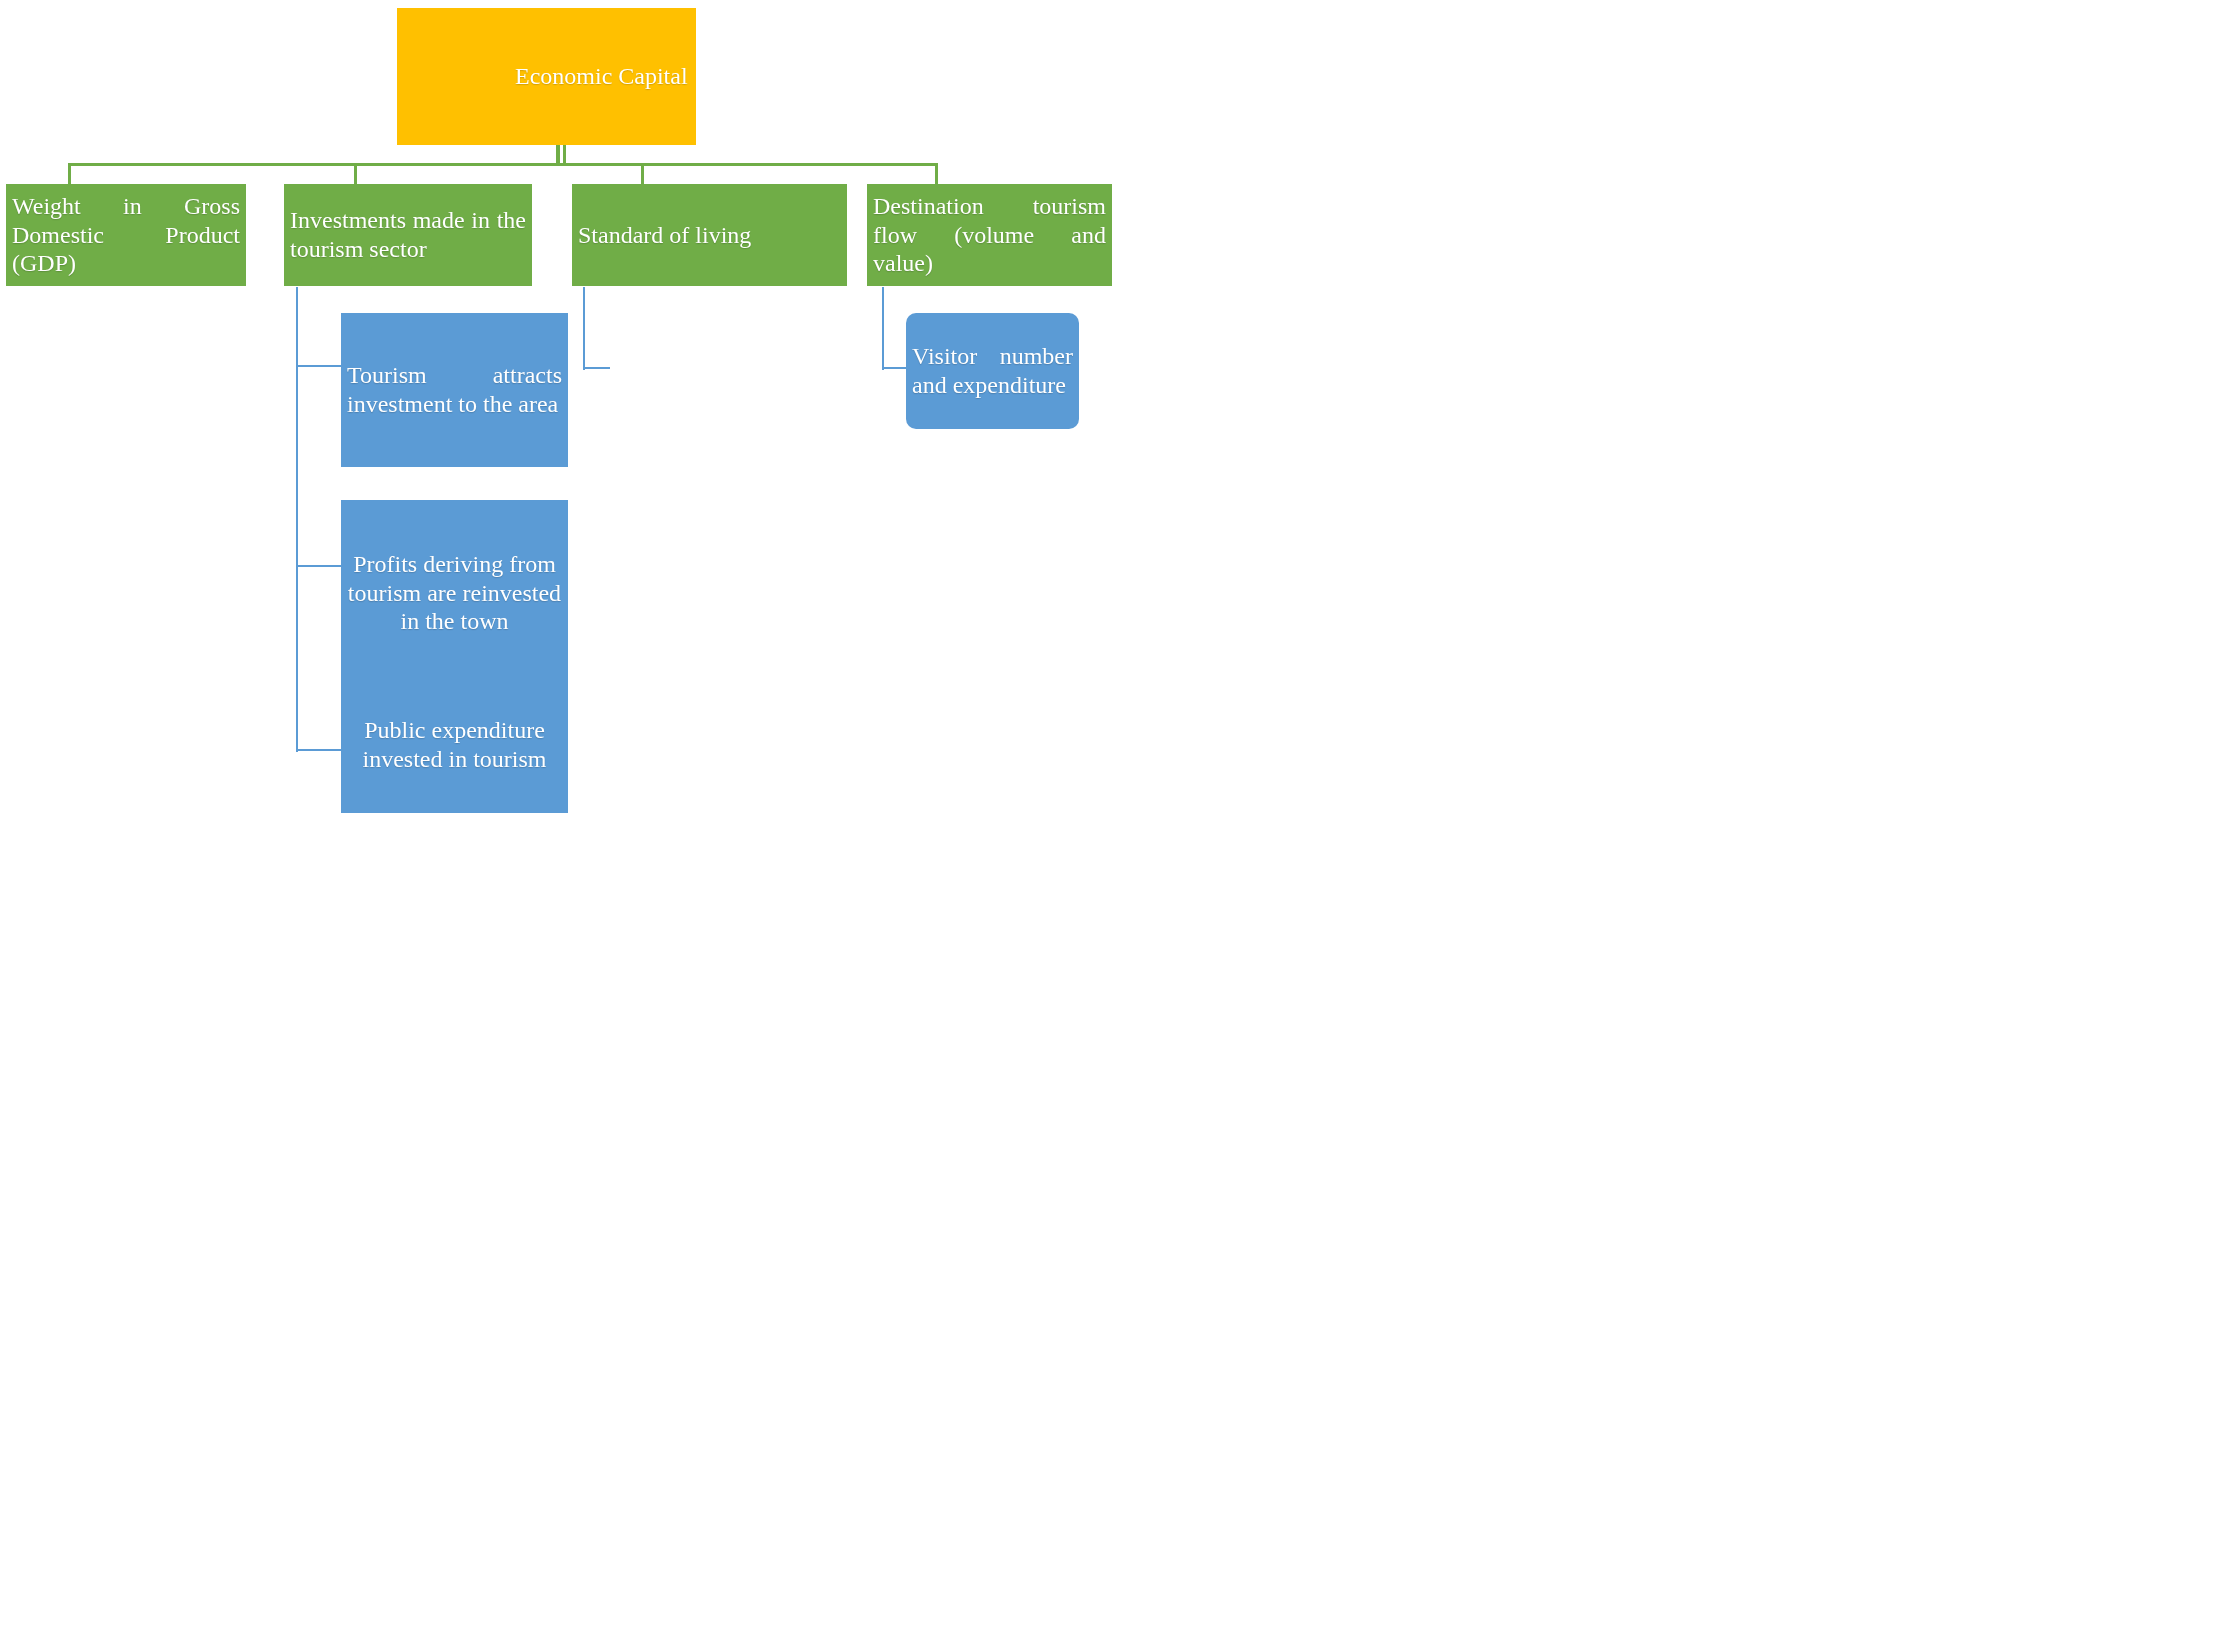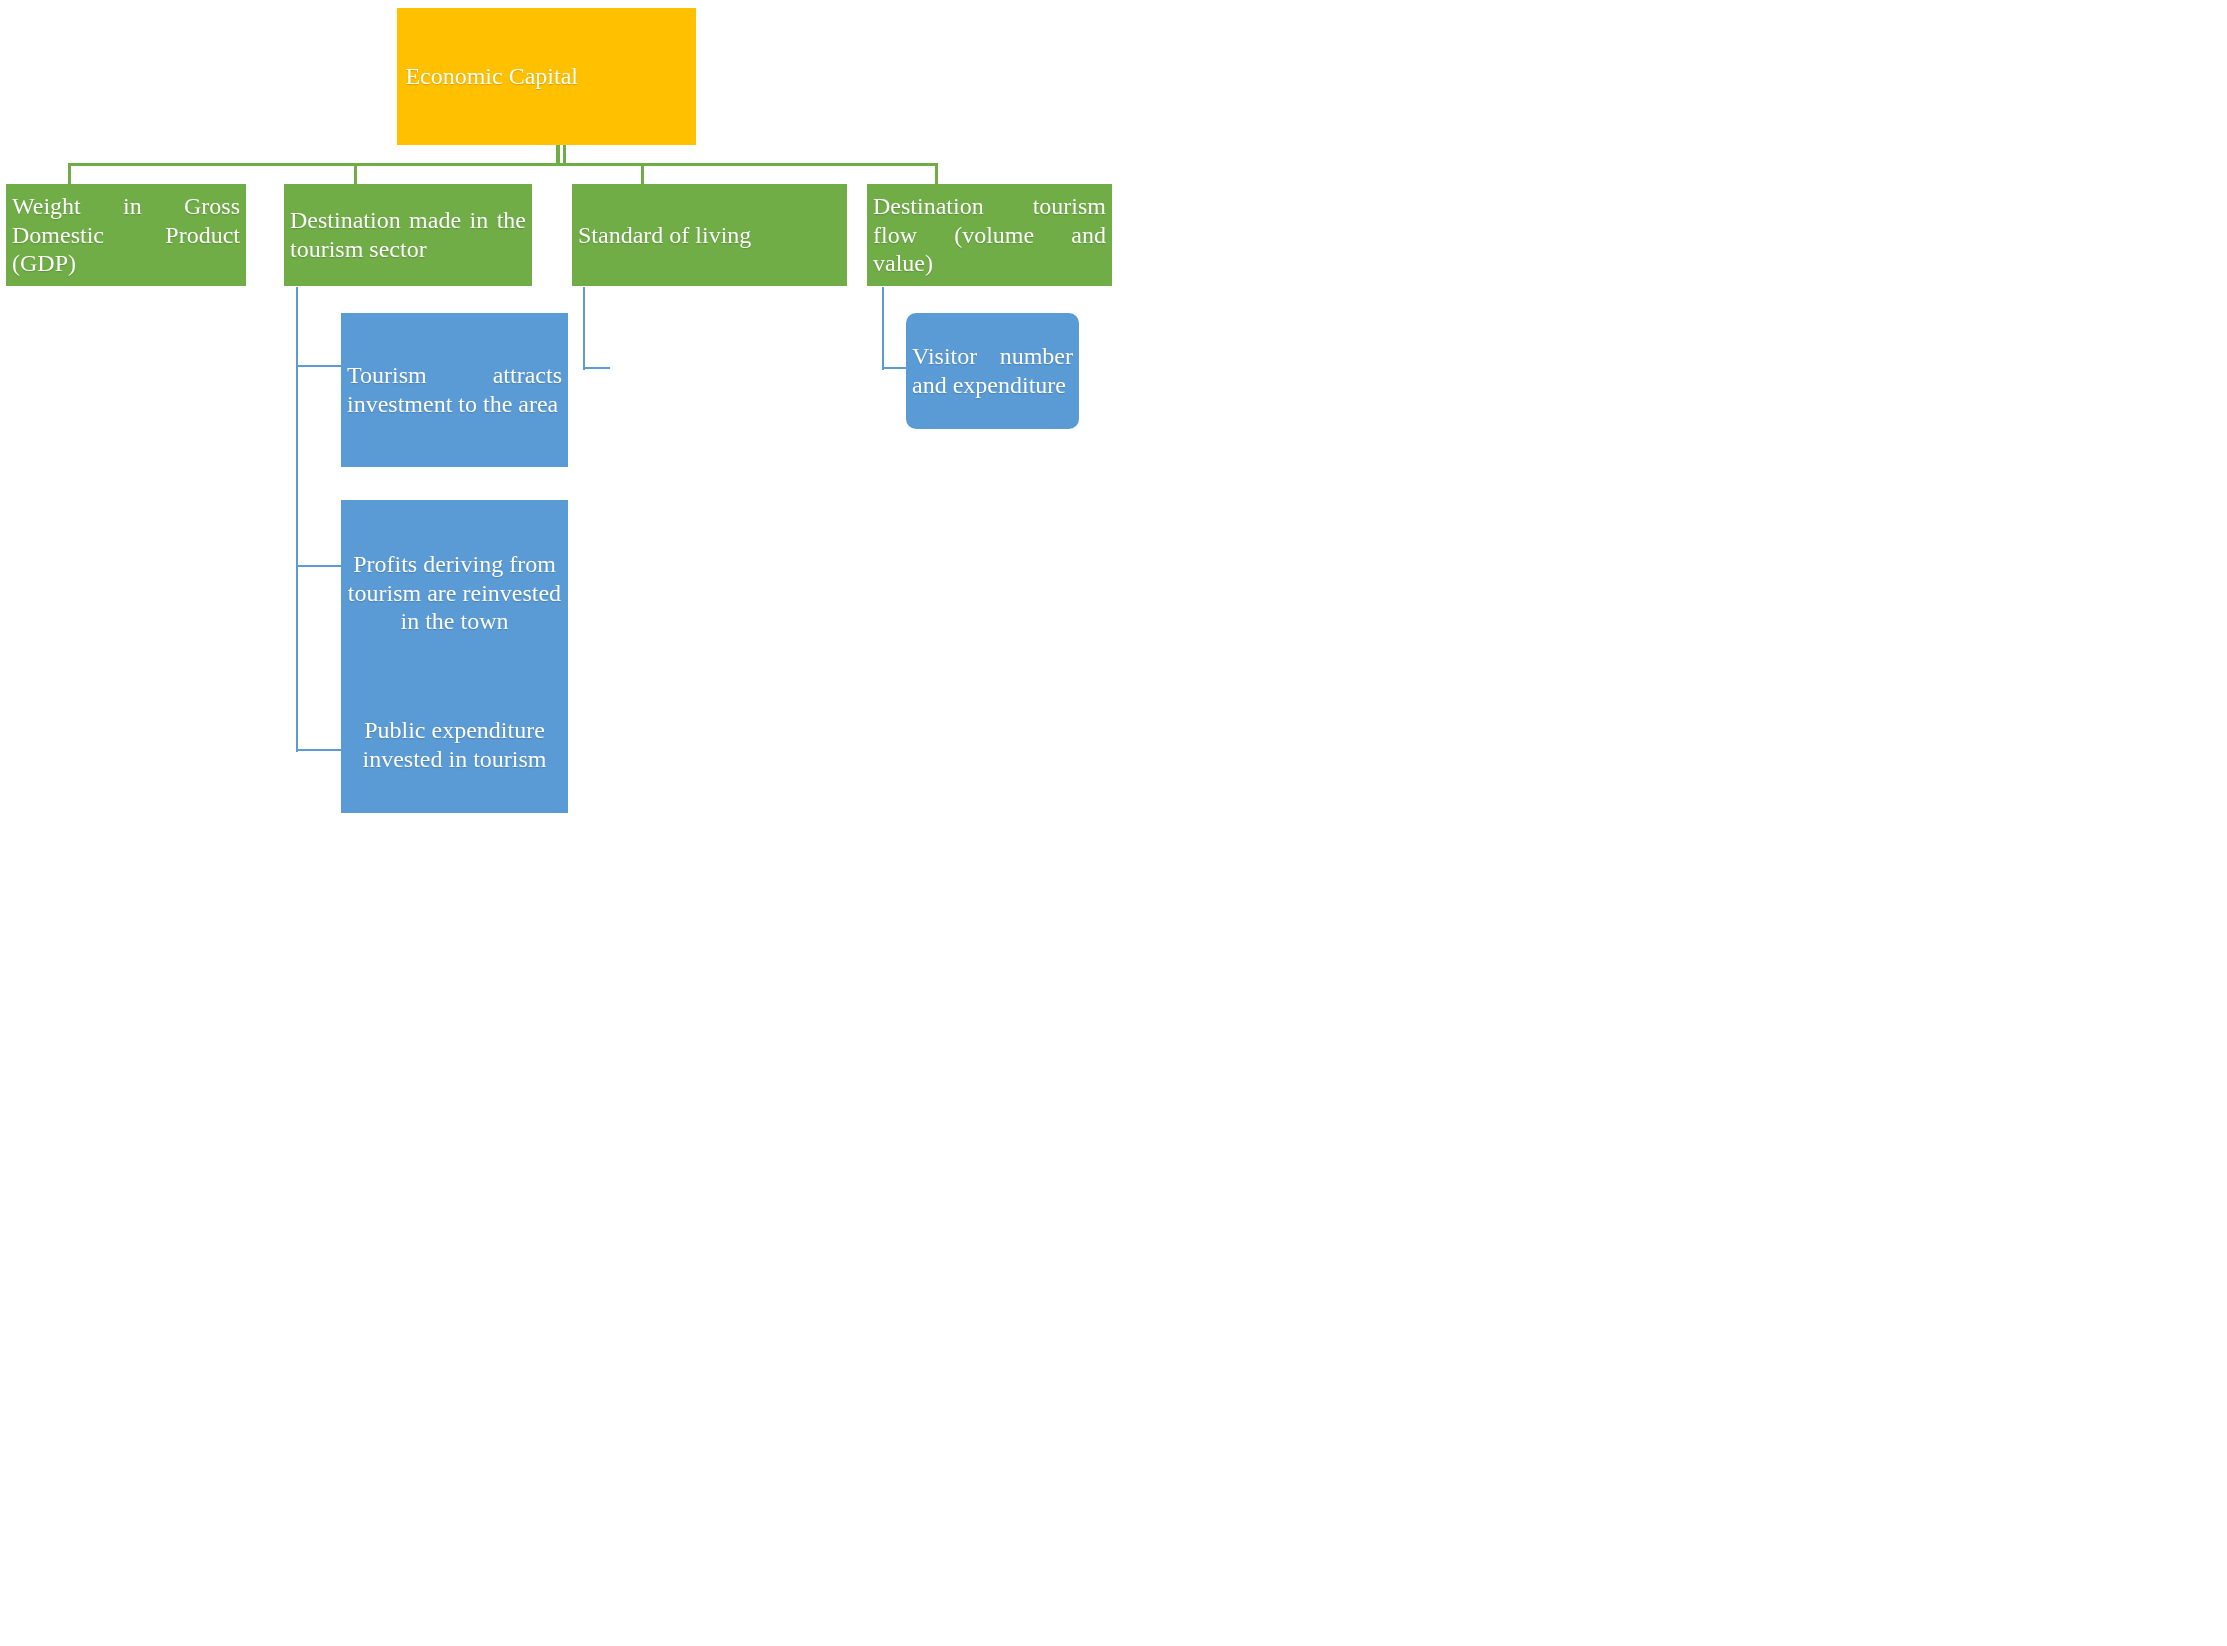--- a/index.html
+++ b/index.html
@@ -35,21 +35,21 @@
   .root  { background: var(--color-root, #FFC000); }
   .green { background: var(--color-branch, #70AD47); }
   .blue  { background: var(--color-leaf, #5B9BD5); }
 
   .conn { position: absolute; }
   .conn.g { background: var(--color-connector_green, #70AD47); }
   .conn.b { background: var(--color-connector_blue, #5B9BD5); }
 
   
   #root-node   { left: 397px; top: 8.4px;  width: 299px; height: 137px; padding: 4.8px 8.4px; }
-  #root-node .txt { text-align: left; }
+  #root-node .txt { text-align: right; }
   #trunk-line-left  { left: 556px; top: 145px; width: 3.6px; height: 18.5px; }
   #trunk-line-right { left: 563px; top: 145px; width: 3px; height: 18.5px; }
   #header-rail      { left: 68px; top: 163px; width: 870px; height: 3px; }
   #drop-gdp         { left: 68px;  top: 166px; width: 3px; height: 18.5px; }
   #drop-investments { left: 354px;  top: 166px; width: 3px; height: 18.5px; }
   #drop-standard    { left: 641px; top: 166px; width: 3px; height: 18.5px; }
   #drop-destination { left: 935px; top: 166px; width: 3px; height: 18.5px; }
 
   
   #branch-gdp         { left: 6px;   top: 184px; width: 240px; height: 102px; padding: 3.6px 6px; }
@@ -88,21 +88,21 @@
   <div class="conn g" id="header-rail"></div>
   <div class="conn g" id="drop-gdp"></div>
   <div class="conn g" id="drop-investments"></div>
   <div class="conn g" id="drop-standard"></div>
   <div class="conn g" id="drop-destination"></div>
 
   <div class="node green" id="branch-gdp">
     <span class="txt">Weight in Gross Domestic Product (GDP)</span>
   </div>
   <div class="node green" id="branch-investments">
-    <span class="txt">Destination made in the tourism sector</span>
+    <span class="txt">Investments made in the tourism sector</span>
   </div>
   <div class="node green" id="branch-standard">
     <span class="txt">Standard of living</span>
   </div>
   <div class="node green" id="branch-destination">
     <span class="txt">Destination tourism flow (volume and value)</span>
   </div>
 
   <div class="conn b" id="rail-investments"></div>
   <div class="conn b" id="rail-standard"></div>

